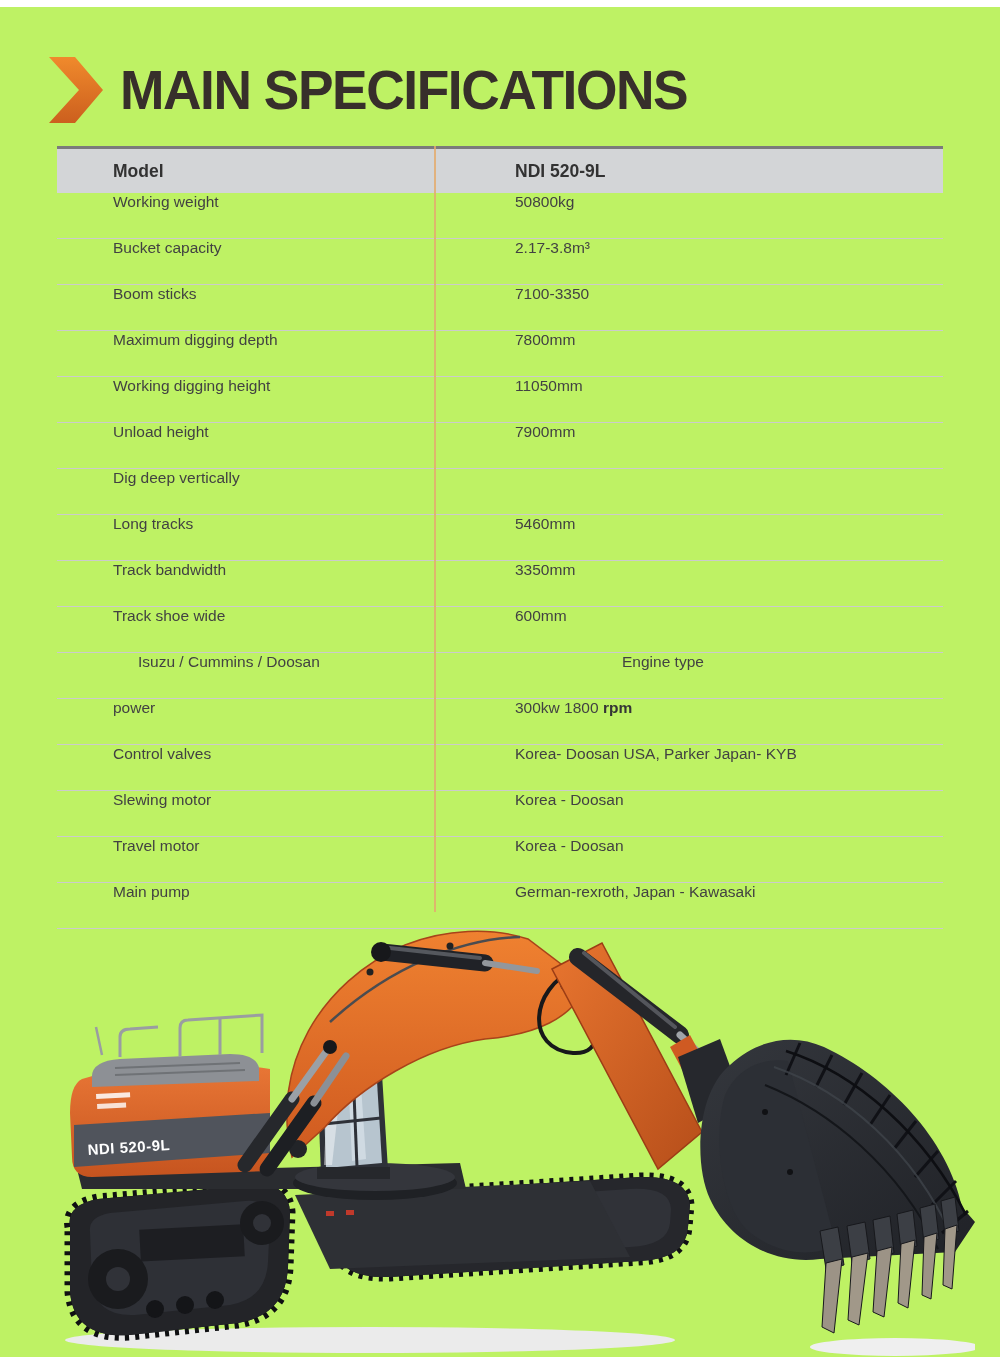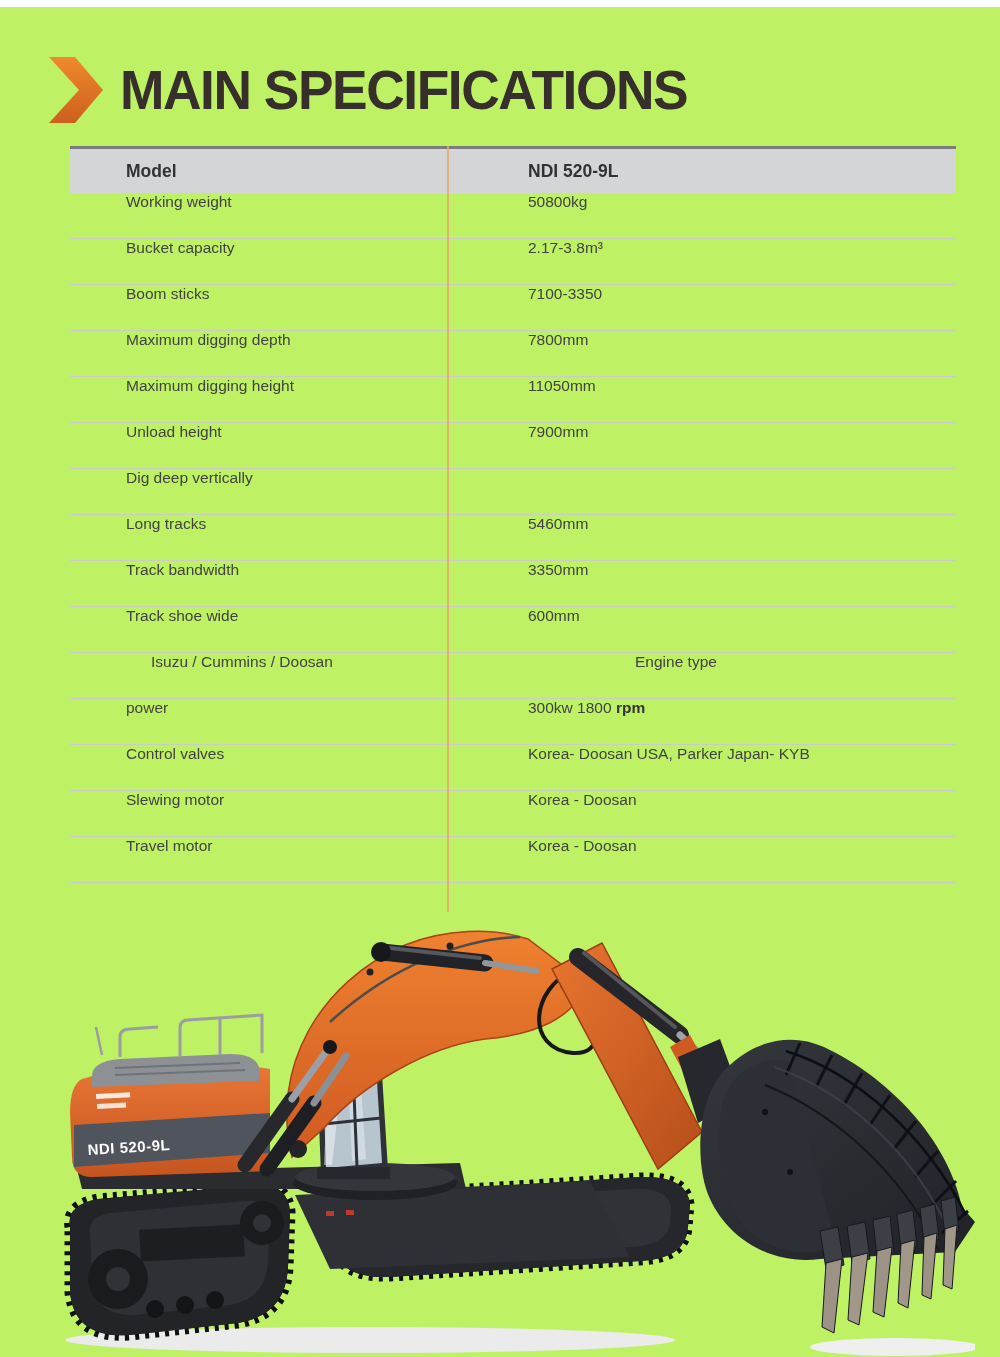--- a/index.html
+++ b/index.html
@@ -9,21 +9,21 @@
   }
   
   .hdr{position:absolute;left:45px;top:46px;display:flex;align-items:center;gap:13px;}
   .hdr .chev{width:62px;height:74px;flex:0 0 auto;}
   .hdr h1{
     margin:0;font-size:55px;font-weight:bold;letter-spacing:-1.5px;
     color:#372f2b;line-height:1;white-space:nowrap;
     transform:scaleX(.97);transform-origin:left center;
   }
   
-  .spec-table{position:absolute;left:70px;top:139px;width:886px;}
+  .spec-table{position:absolute;left:57px;top:139px;width:886px;}
   .thead{
     display:flex;align-items:center;height:47px;background:#d3d5d7;
     border-top:3px solid #7b7b7b;box-sizing:border-box;
   }
   .thead .cell{font-weight:bold;font-size:17.5px;color:#323232;}
   .cell{box-sizing:border-box;white-space:nowrap;}
   .cell.lab{width:377px;padding-left:56px;}
   .cell.val{flex:1;padding-left:81px;}
   .trow{
     display:flex;height:45px;
@@ -73,21 +73,21 @@
         </div>
         <div class="trow">
           <div class="cell lab">Boom sticks</div>
           <div class="cell val">7100-3350</div>
         </div>
         <div class="trow">
           <div class="cell lab">Maximum digging depth</div>
           <div class="cell val">7800mm</div>
         </div>
         <div class="trow">
-          <div class="cell lab">Maximum digging height</div>
+          <div class="cell lab">Working digging height</div>
           <div class="cell val">11050mm</div>
         </div>
         <div class="trow">
           <div class="cell lab">Unload height</div>
           <div class="cell val">7900mm</div>
         </div>
         <div class="trow">
           <div class="cell lab">Dig deep vertically</div>
         </div>
         <div class="trow">
@@ -114,20 +114,24 @@
           <div class="cell lab">Control valves</div>
           <div class="cell val">Korea- Doosan USA, Parker Japan- KYB</div>
         </div>
         <div class="trow">
           <div class="cell lab">Slewing motor</div>
           <div class="cell val">Korea - Doosan</div>
         </div>
         <div class="trow">
           <div class="cell lab">Travel motor</div>
           <div class="cell val">Korea - Doosan</div>
+        </div>
+        <div class="trow">
+          <div class="cell lab">Main pump</div>
+          <div class="cell val">German-rexroth, Japan - Kawasaki</div>
         </div>
       </div>
     <div class="vdiv"></div>
   </div>
 
   <svg class="machine" viewBox="0 0 945 437" role="img">
     <defs>
       <linearGradient id="og" x1="0" y1="0" x2="0" y2="1">
         <stop offset="0" stop-color="#ef8130"></stop>
           <stop offset="1" stop-color="#cf5a20"></stop>

